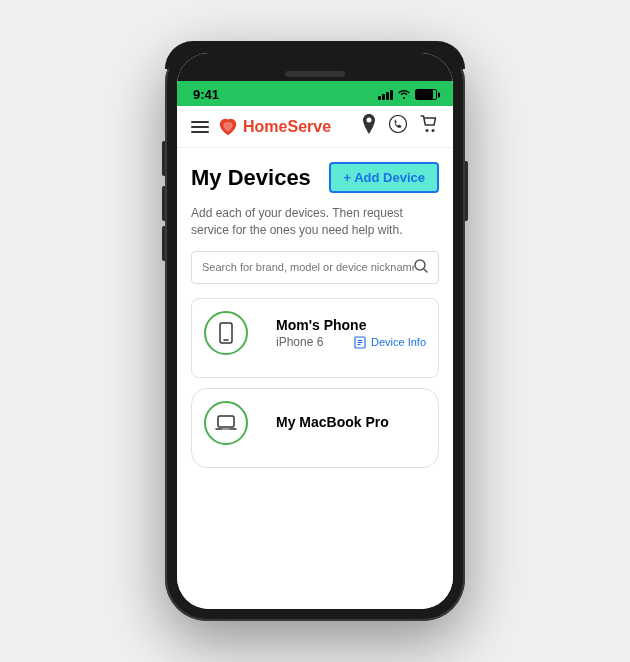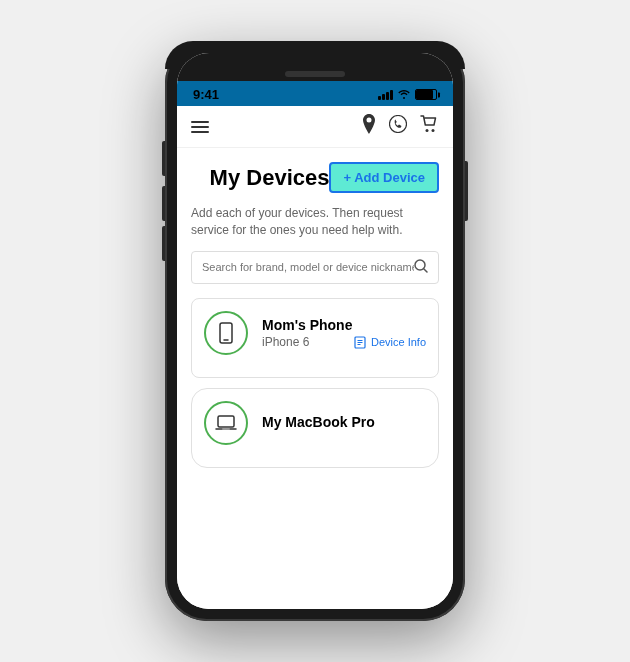--- a/index.html
+++ b/index.html
@@ -97,21 +97,21 @@
       background: #fff;
       overflow: hidden;
     }
 
     
     .status-bar {
       display: flex;
       justify-content: space-between;
       align-items: center;
       padding: 6px 16px 4px;
-      background: #0369a1;
+      background: #22c55e;
     }
 
     .status-time {
       font-size: 13px;
       font-weight: 600;
       color: #000;
     }
 
     .status-icons {
       display: flex;
@@ -224,21 +224,21 @@
       cursor: pointer;
     }
 
     
     .page-content {
       padding: 14px 14px;
     }
 
     .page-header-row {
       display: flex;
-      justify-content: flex-end;
+      justify-content: space-between;
       align-items: center;
       margin-bottom: 8px;
     }
 
     .page-title {
       font-size: 22px;
       font-weight: 700;
       color: #000;
     }
 
@@ -296,21 +296,21 @@
       border: 1px solid #e0e0e0;
       border-radius: 8px;
       padding: 12px;
       margin-bottom: 10px;
       background: #fff;
     }
 
     .device-card-header {
       display: flex;
       align-items: center;
-      gap: 14px;
+      gap: 28px;
       margin-bottom: 10px;
     }
 
     .device-icon-circle {
       width: 44px;
       height: 44px;
       border-radius: 50%;
       border: 2px solid #4caf50;
       display: flex;
       align-items: center;
@@ -431,20 +431,28 @@
           </div>
         </div>
       </div>
 
       <div class="app-header">
         <div class="header-left">
           <div class="hamburger-icon">
             <div class="hamburger-line"></div>
             <div class="hamburger-line"></div>
             <div class="hamburger-line"></div>
+          </div>
+          <div class="logo-container">
+
+            <svg class="logo-heart" viewBox="0 0 24 24">
+              <path d="M12 21s-9-5.5-9-12a6 6 0 0 1 9-5.2A6 6 0 0 1 21 9c0 6.5-9 12-9 12z" fill="#e8412a"></path>
+              <path d="M12 17s-5-3.2-5-7a3.5 3.5 0 0 1 5-3.2A3.5 3.5 0 0 1 17 10c0 3.8-5 7-5 7z" fill="#fff" opacity="0.3"></path>
+            </svg>
+            <span class="logo-text">HomeServe</span>
           </div>
         </div>
         <div class="header-right">
           <span class="header-icon">
             <svg width="16" height="20" viewBox="0 0 16 20" fill="none">
               <path d="M8 0C4.7 0 2 2.7 2 6c0 4.5 6 14 6 14s6-9.5 6-14c0-3.3-2.7-6-6-6zm0 8.5A2.5 2.5 0 1 1 8 3.5a2.5 2.5 0 0 1 0 5z" fill="#333"></path>
             </svg>
           </span>
           <span class="header-icon">
             <svg width="18" height="18" viewBox="0 0 18 18" fill="none">

